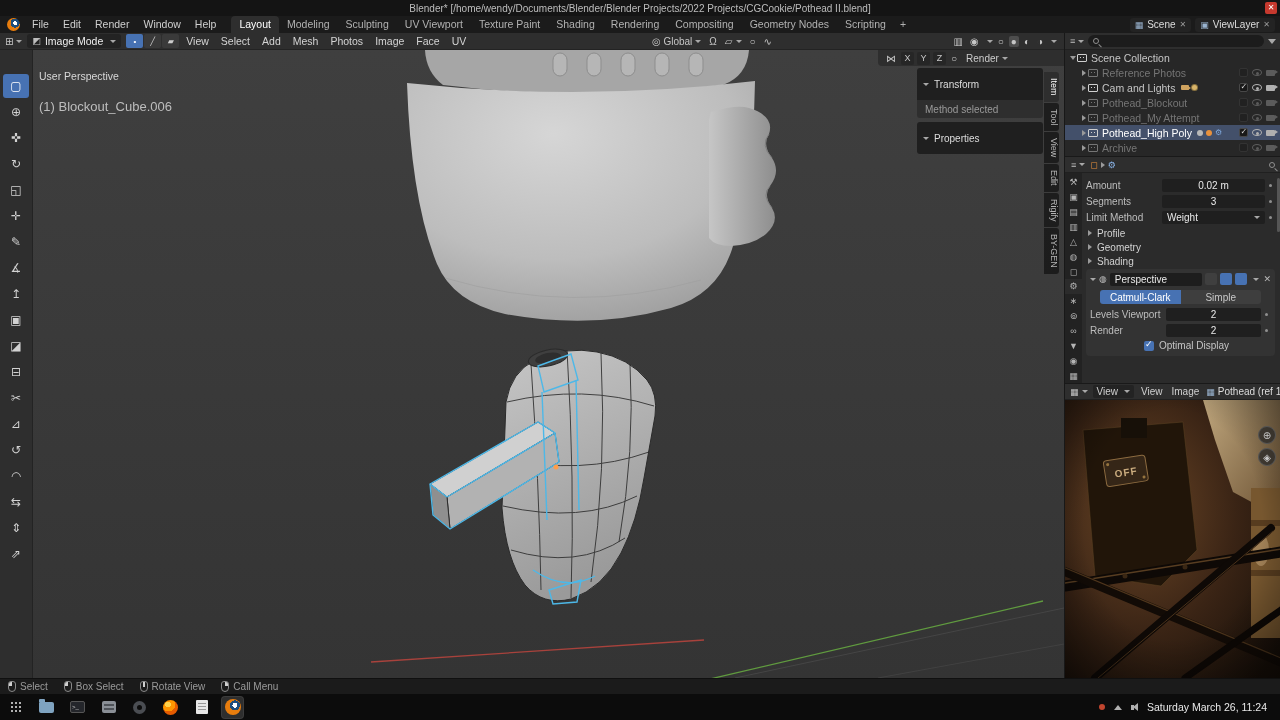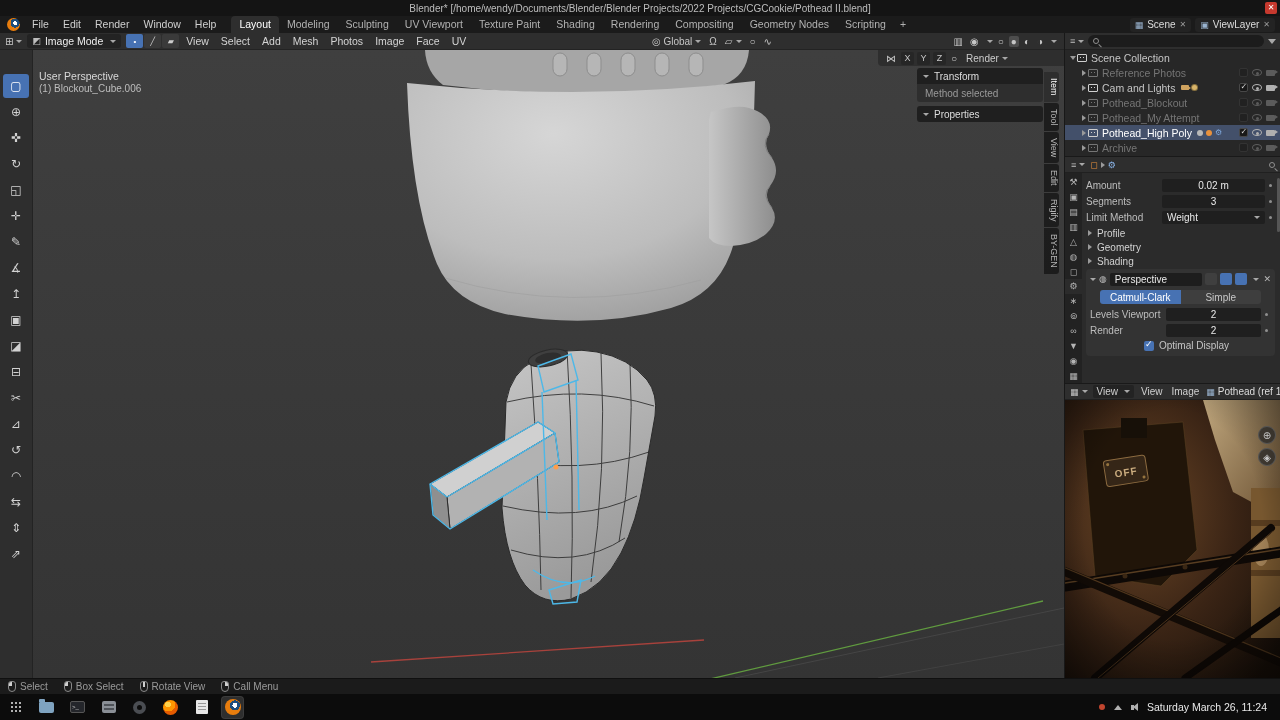--- a/index.html
+++ b/index.html
@@ -46,23 +46,23 @@
 
   
   .toolbar{position:absolute;left:0;top:50px;width:33px;height:628px;background:#2e2e2e;border-right:1px solid #232323;display:flex;flex-direction:column;align-items:center;padding-top:24px;gap:2px}
   .tool{width:26px;height:24px;border-radius:3px;display:flex;align-items:center;justify-content:center;font-size:12px;color:#d2d2d2}
   .tool.active{background:#4772b3;color:#fff}
 
   
   .canvas{position:absolute;left:33px;top:50px;width:1031px;height:628px;background:linear-gradient(#3f3f3f,#343434);overflow:hidden}
   .canvas svg.scene{position:absolute;left:0;top:0}
   .vp-text1{position:absolute;left:6px;top:20px;font-size:10.5px;color:#d8d8d8}
-  .vp-text2{position:absolute;left:6px;top:33px;font-size:10px;color:#bdbdbd}
+  .vp-text2{position:absolute;left:6px;top:49px;font-size:13px;color:#bdbdbd}
   .npanel{position:absolute;left:884px;top:18px;width:126px}
-  .np-h{height:16px;background:rgba(30,30,30,.95);border-radius:3px 3px 0 0;display:flex;align-items:center;gap:5px;padding:0 6px;font-size:10px;color:#dedede}
+  .np-h{height:16px;background:rgba(30,30,30,.95);border-radius:3px 3px 0 0;display:flex;align-items:center;gap:5px;padding:16px 6px;font-size:10px;color:#dedede}
   .np-h.solo{border-radius:3px;margin-top:4px}
   .np-body{height:18px;background:rgba(44,44,44,.88);display:flex;align-items:center;padding:0 8px;font-size:10px;color:#9a9a9a;border-radius:0 0 3px 3px}
   .np-tabs{position:absolute;left:1011px;top:22px;width:15px;display:flex;flex-direction:column;gap:1px}
   .np-tab{writing-mode:vertical-rl;text-orientation:mixed;font-size:9px;color:#b4b4b4;background:rgba(25,25,25,.9);border-radius:0 3px 3px 0;padding:6px 0;width:15px;text-align:center}
   .np-tab.active{background:#2e2e2e;color:#fff}
 
   
   .right-col{position:absolute;left:1064px;top:33px;width:216px;height:645px;background:#262626;border-left:1px solid #181818}
 
   

